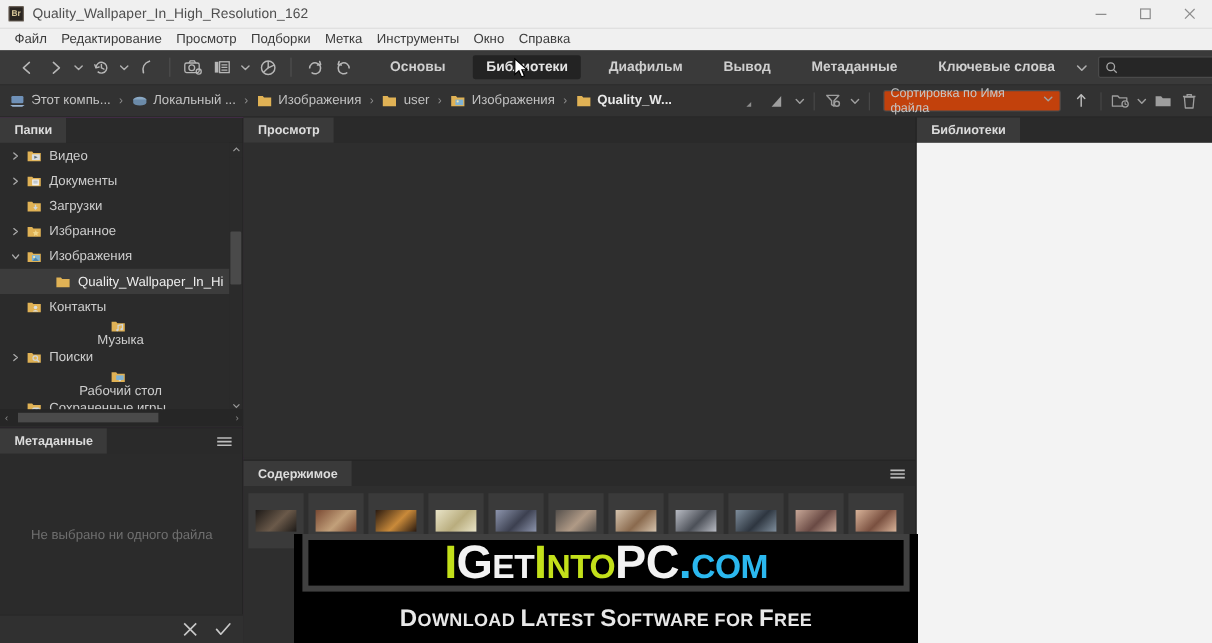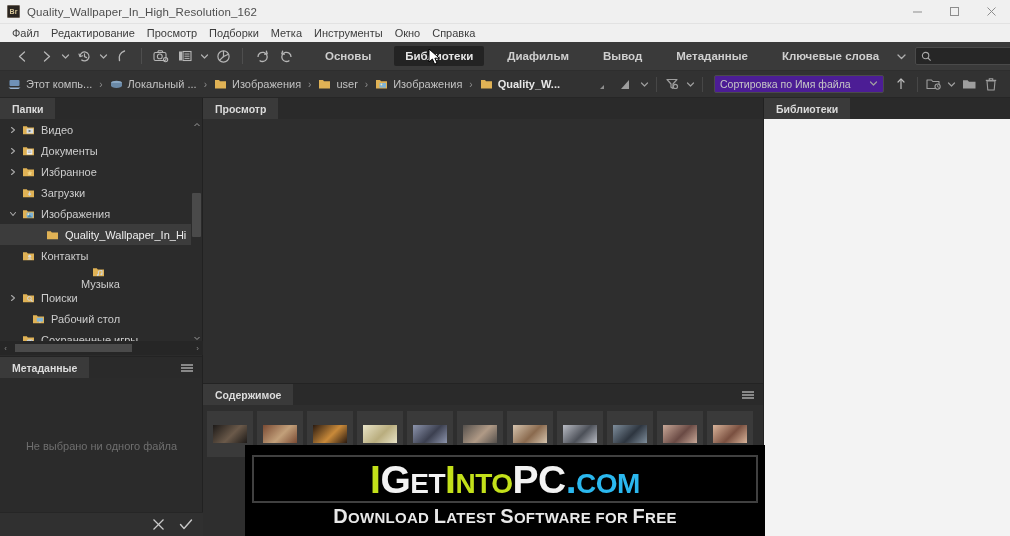--- a/index.html
+++ b/index.html
@@ -91,21 +91,21 @@
   .crumb { display: flex; align-items: center; color: #c2c2c2; font-size: 11px;
            font-family: "Liberation Sans", sans-serif; white-space: nowrap; }
   .crumb.cur { font-weight: bold; color: #e8e8e8; }
   .crumb .ci { margin-right: 5px; display: flex; }
   .crumb-sep { color: #8e8e8e; font-size: 10px; margin: 0 7px; }
 
   .pb-right { margin-left: auto; display: flex; align-items: center; padding-right: 8px; }
   .pbi { width: 22px; height: 22px; display: flex; align-items: center; justify-content: center; color: #9e9e9e; }
   .pbi.small { width: 13px; }
   .sortsel {
-    width: 170px; height: 18px; background: #4c1d95; border: 1px solid #4a4a4a;
+    width: 148px; height: 18px; background: #c2410c; border: 1px solid #4a4a4a;
     border-radius: 2px; display: flex; align-items: center; padding: 0 5px;
     color: #c6c6c6; font-size: 10.5px; margin: 0 6px;
     font-family: "Liberation Sans", sans-serif;
   }
   .sortsel .cv { margin-left: auto; color: #a0a0a0; }
   .pbsep { width: 1px; height: 15px; background: #474747; margin: 0 5px; }
 
   
   .panel-tabbar { height: 21px; background: #2a2a2a; display: flex; align-items: stretch; }
   .panel-tab {
@@ -169,22 +169,22 @@
   .rightcol { position: absolute; left: 763px; top: 98px; width: 247px; height: 438px;
               background: #2b2b2b; border-left: 1px solid #212121; }
   .lib-body { position: absolute; left: 0; top: 21px; width: 247px; height: 417px; background: #f3f3f3; }
 
   
   .watermark {
     position: absolute; left: 245px; top: 445px; width: 520px; height: 91px;
     background: #000; z-index: 50; overflow: hidden;
   }
   .wm-line1 {
-    position: absolute; left: 7px; top: 10px; width: 506px; height: 48px;
-    border: 2px solid #404040; display: flex; align-items: center; justify-content: center;
+    position: absolute; left: 7px; top: 0; width: 506px; height: 48px;
+    border: 5px solid #404040; display: flex; align-items: center; justify-content: center;
     background: #000;
   }
   .wm-text {
     font-family: "Liberation Sans", sans-serif; font-weight: bold; font-size: 39px;
     letter-spacing: -0.5px; line-height: 1; white-space: nowrap;
   }
   .wm-text .c1 { color: #c3e01a; }
   .wm-text .c2 { color: #f2f2f2; }
   .wm-text .c3 { color: #2bb8ef; }
   .wm-sm { font-size: 28px; }
@@ -507,42 +507,42 @@
               <svg width="13" height="12" viewBox="0 0 13 12">
                 <path d="M1 10.3 L1 2.2 L4.8 2.2 L5.8 3.4 L12 3.4 L12 10.3 Z" fill="#e0b255"></path>
                 <rect x="4.8" y="4.5" width="5.6" height="5" fill="#eef0f2"></rect>
                 <line x1="5.8" y1="6" x2="9.4" y2="6" stroke="#9aa4ac" stroke-width="0.7"></line>
                 <line x1="5.8" y1="7.4" x2="9.4" y2="7.4" stroke="#9aa4ac" stroke-width="0.7"></line>
               </svg>
             </div>
             <div class="tlabel">Документы</div>
           </div>
           <div class="trow" style="padding-left: 6px;">
+            <div class="tw"></div>
+            <div class="tfi">
+              <svg width="13" height="12" viewBox="0 0 13 12">
+                <path d="M1 10.3 L1 2.2 L4.8 2.2 L5.8 3.4 L12 3.4 L12 10.3 Z" fill="#e0b255"></path>
+                <path d="M7.6 4.6 L7.6 7.6 M6.2 6.6 L7.6 8.2 L9 6.6" stroke="#cfd6da" stroke-width="1.1" fill="none"></path>
+              </svg>
+            </div>
+            <div class="tlabel">Загрузки</div>
+          </div>
+          <div class="trow" style="padding-left: 6px;">
             <div class="tw">
               <svg width="8" height="8" viewBox="0 0 8 8">
                 <polyline points="2.5,1.5 5.5,4 2.5,6.5" fill="none" stroke="#a8a8a8" stroke-width="1.1" stroke-linecap="round" stroke-linejoin="round"></polyline>
               </svg>
             </div>
             <div class="tfi">
               <svg width="13" height="12" viewBox="0 0 13 12">
                 <path d="M1 10.3 L1 2.2 L4.8 2.2 L5.8 3.4 L12 3.4 L12 10.3 Z" fill="#e0b255"></path>
                 <polygon points="7.8,4.6 8.6,6.3 10.4,6.5 9.1,7.8 9.4,9.6 7.8,8.7 6.2,9.6 6.5,7.8 5.2,6.5 7,6.3" fill="#f0d68a"></polygon>
               </svg>
             </div>
             <div class="tlabel">Избранное</div>
-          </div>
-          <div class="trow" style="padding-left: 6px;">
-            <div class="tw"></div>
-            <div class="tfi">
-              <svg width="13" height="12" viewBox="0 0 13 12">
-                <path d="M1 10.3 L1 2.2 L4.8 2.2 L5.8 3.4 L12 3.4 L12 10.3 Z" fill="#e0b255"></path>
-                <path d="M7.6 4.6 L7.6 7.6 M6.2 6.6 L7.6 8.2 L9 6.6" stroke="#cfd6da" stroke-width="1.1" fill="none"></path>
-              </svg>
-            </div>
-            <div class="tlabel">Загрузки</div>
           </div>
           <div class="trow" style="padding-left: 6px;">
             <div class="tw">
               <svg width="8" height="8" viewBox="0 0 8 8">
                 <polyline points="1.5,2.5 4,5.5 6.5,2.5" fill="none" stroke="#a8a8a8" stroke-width="1.1" stroke-linecap="round" stroke-linejoin="round"></polyline>
               </svg>
             </div>
             <div class="tfi">
               <svg width="13" height="12" viewBox="0 0 13 12">
                 <path d="M1 10.3 L1 2.2 L4.8 2.2 L5.8 3.4 L12 3.4 L12 10.3 Z" fill="#e0b255"></path>
@@ -593,21 +593,21 @@
             </div>
             <div class="tfi">
               <svg width="13" height="12" viewBox="0 0 13 12">
                 <path d="M1 10.3 L1 2.2 L4.8 2.2 L5.8 3.4 L12 3.4 L12 10.3 Z" fill="#e0b255"></path>
                 <circle cx="7.4" cy="6.4" r="1.9" fill="none" stroke="#cfd6da" stroke-width="1"></circle>
                 <line x1="8.8" y1="7.8" x2="10.6" y2="9.6" stroke="#cfd6da" stroke-width="1.1"></line>
               </svg>
             </div>
             <div class="tlabel">Поиски</div>
           </div>
-          <div class="trow" style="padding-left: 16px;">
+          <div class="trow" style="padding-left: 6px; flex-direction: column;">
             <div class="tw"></div>
             <div class="tfi">
               <svg width="13" height="12" viewBox="0 0 13 12">
                 <path d="M1 10.3 L1 2.2 L4.8 2.2 L5.8 3.4 L12 3.4 L12 10.3 Z" fill="#e0b255"></path>
                 <rect x="4.8" y="4.8" width="6.2" height="3.8" fill="#7fb3d5"></rect>
                 <rect x="7" y="8.6" width="1.8" height="1" fill="#cfd6da"></rect>
               </svg>
             </div>
             <div class="tlabel">Рабочий стол</div>
           </div>

